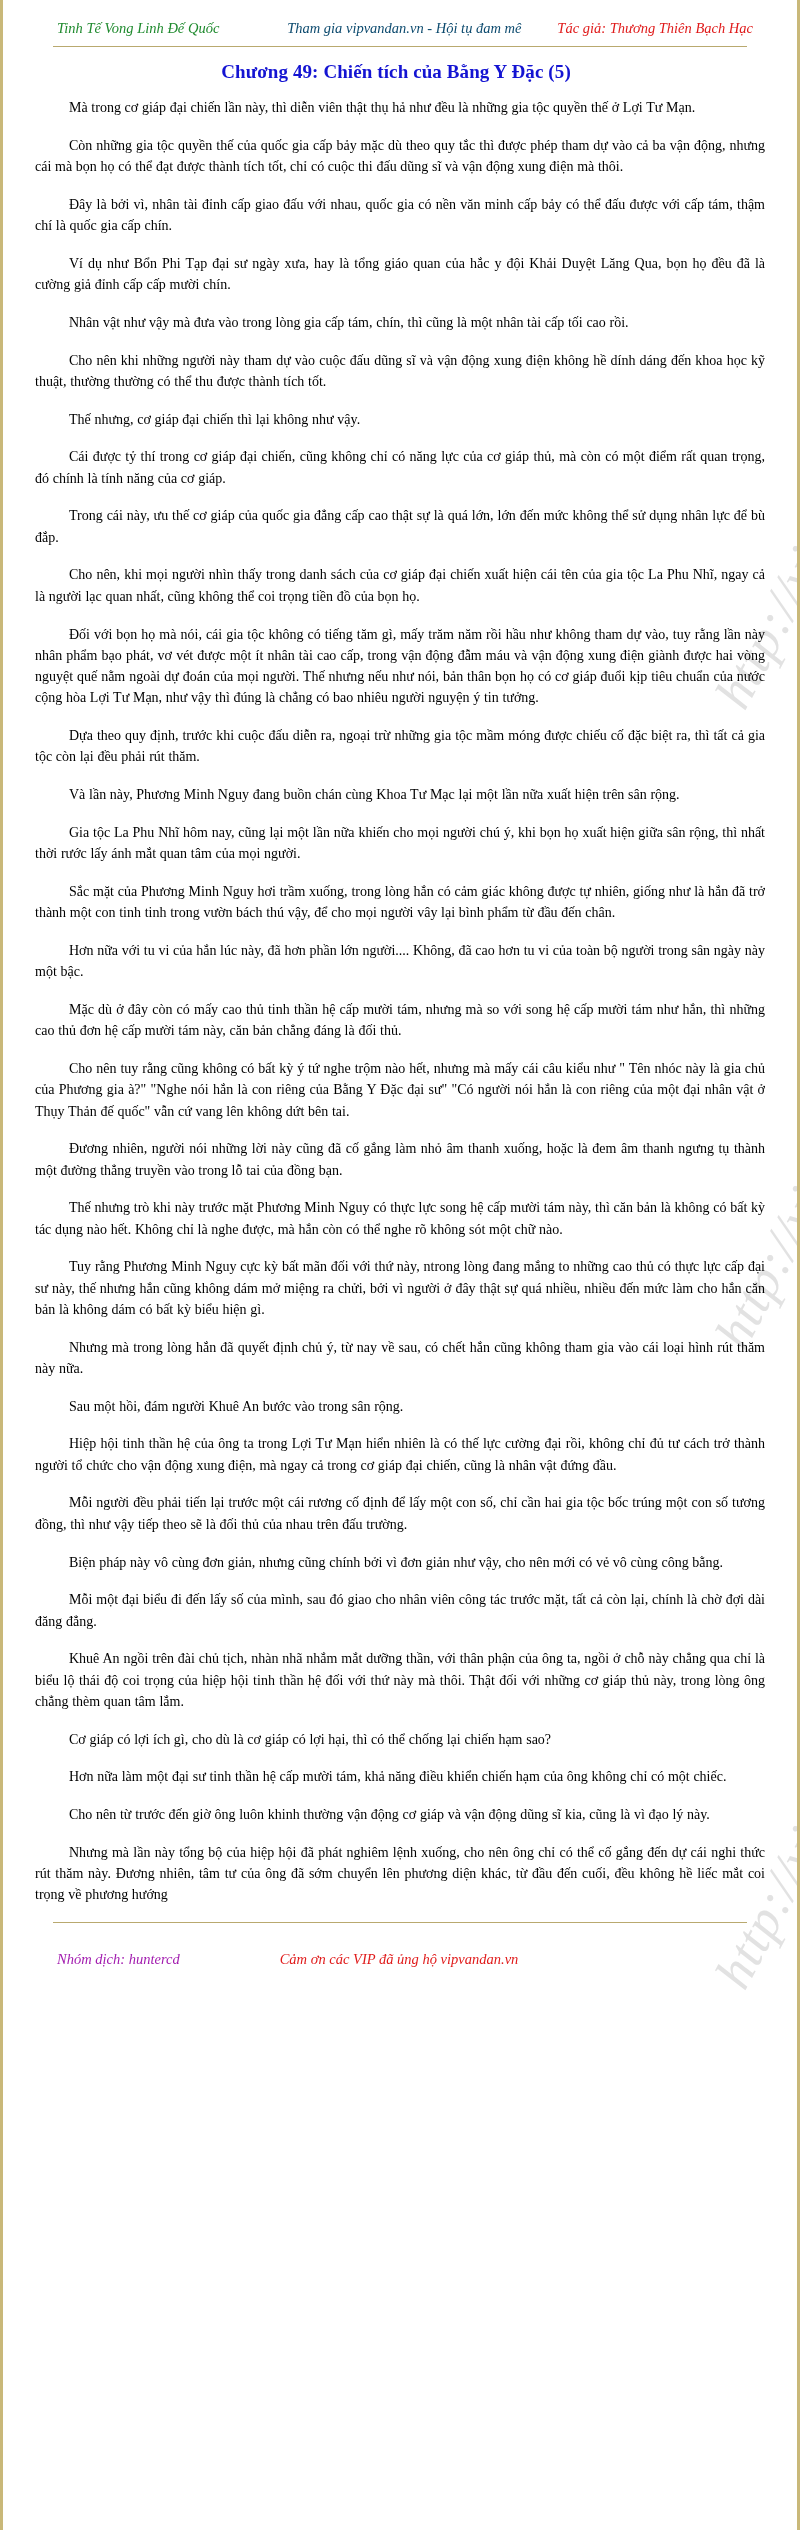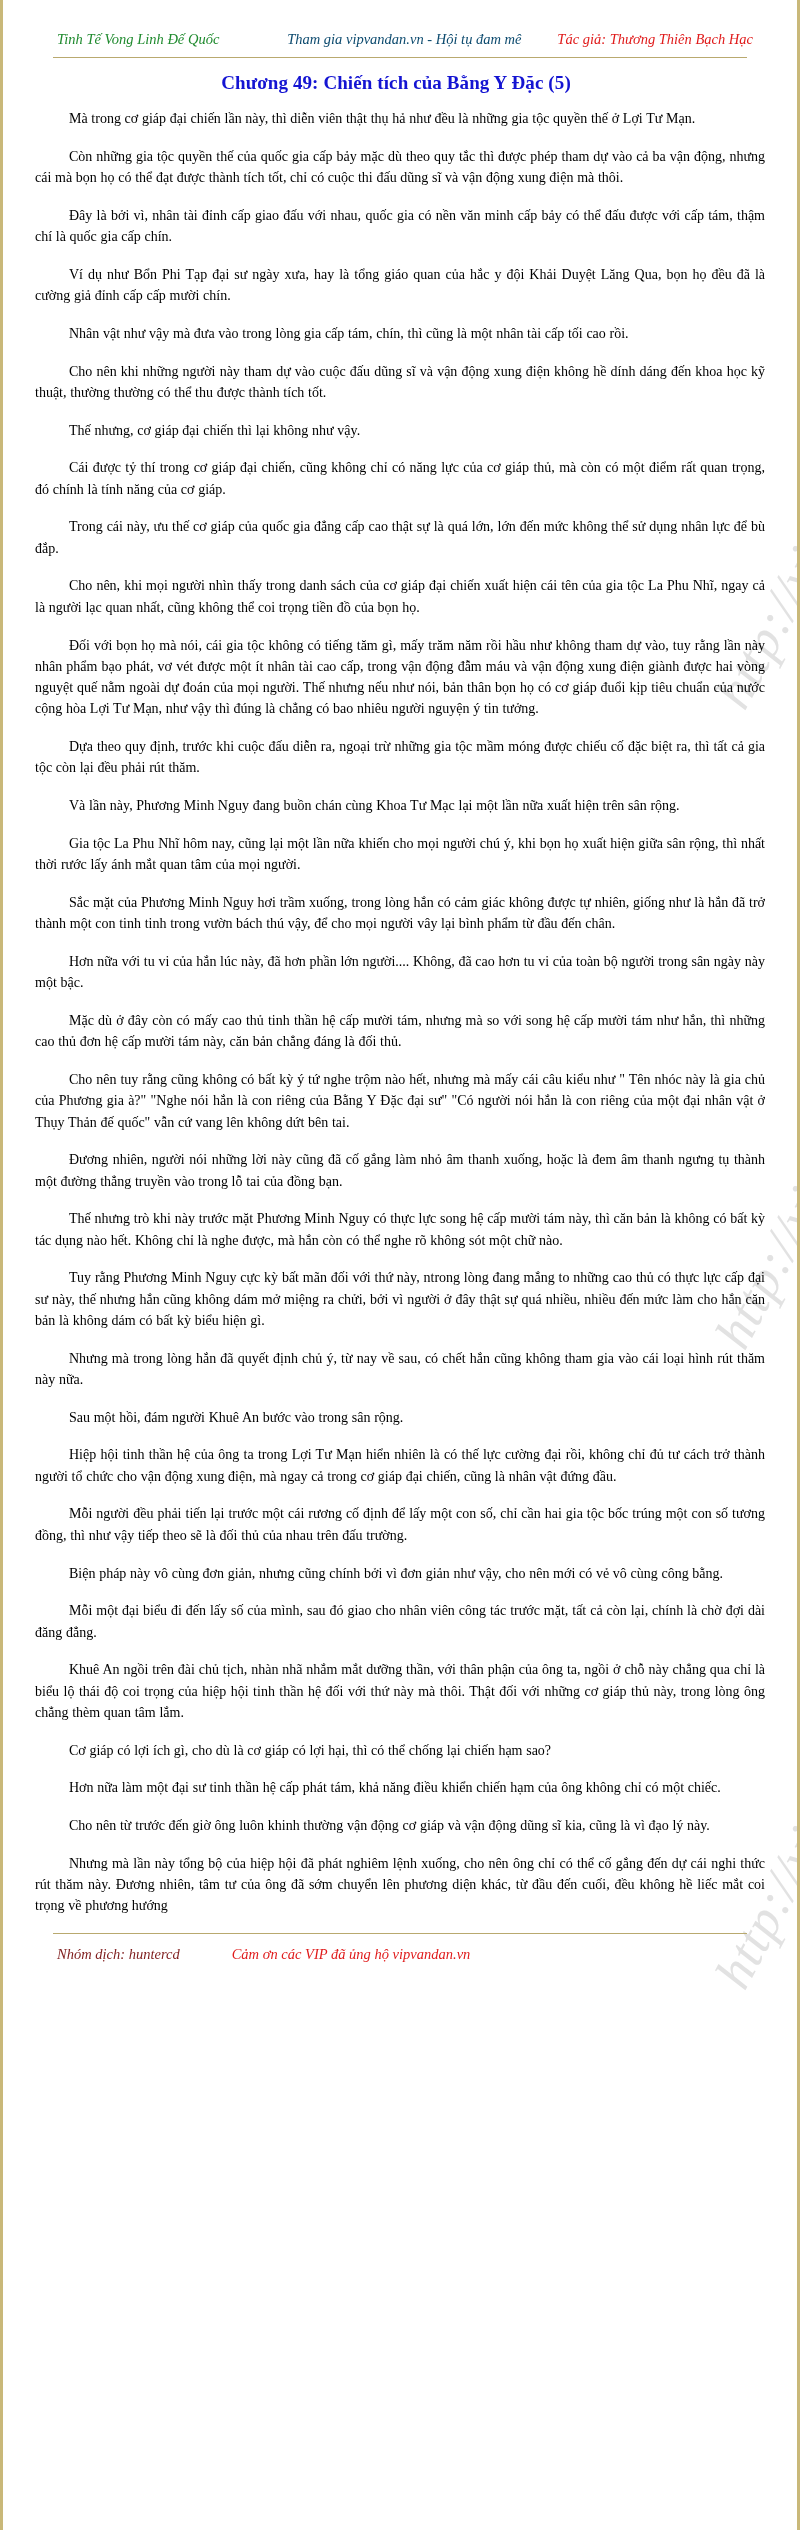--- a/index.html
+++ b/index.html
@@ -46,21 +46,21 @@
     white-space: nowrap;
     transform-origin: left top;
     transform: rotate(-62deg);
     letter-spacing: 1px;
   }
 
   
   #header {
     position: relative;
     z-index: 2;
-    padding: 31px 32px 0 32px;
+    padding: 20px 32px 0 32px;
     display: flex;
     align-items: flex-end;
     font-style: italic;
     font-size: 14.5px;
     white-space: nowrap;
   }
   #header .left {
     color: #1f8a2e;
     flex: 0 0 auto;
     padding-left: 22px;
@@ -125,29 +125,30 @@
     position: relative;
     z-index: 2;
     padding: 12px 32px 18px 32px;
     display: flex;
     align-items: baseline;
     font-style: italic;
     font-size: 14.5px;
     white-space: nowrap;
   }
   #footer .left {
-    color: #7f1d1d;
+    color: #a21caf;
     flex: 0 0 auto;
     padding-left: 22px;
+    margin-top: 16px;
   }
   #footer .mid {
     color: #e01b1b;
     flex: 1 1 auto;
     text-align: left;
-    padding-left: 52px;
+    padding-left: 100px;
   }
 </style>
 </head>
 <body>
 
 <div id="page">
 
   <div id="watermark">
     <div class="wm-text" style="left:700px; top:690px;">http://vipvandan.vn</div>
     <div class="wm-text" style="left:700px; top:1330px;">http://vipvandan.vn</div>
@@ -186,21 +187,21 @@
       <p>Thế nhưng trò khi này trước mặt Phương Minh Nguy có thực lực song hệ cấp mười tám này, thì căn bản là không có bất kỳ tác dụng nào hết. Không chỉ là nghe được, mà hắn còn có thể nghe rõ không sót một chữ nào.</p>
       <p>Tuy rằng Phương Minh Nguy cực kỳ bất mãn đối với thứ này, ntrong lòng đang mắng to những cao thủ có thực lực cấp đại sư này, thế nhưng hắn cũng không dám mở miệng ra chửi, bởi vì người ở đây thật sự quá nhiều, nhiều đến mức làm cho hắn  căn bản là không dám có bất kỳ biểu hiện gì.</p>
       <p>Nhưng mà trong lòng hắn đã quyết định chủ ý, từ nay về sau, có chết hắn cũng không tham gia vào cái loại hình rút thăm này nữa.</p>
       <p>Sau một hồi, đám người Khuê An bước vào trong sân rộng.</p>
       <p>Hiệp hội tinh thần hệ của ông ta trong Lợi Tư Mạn hiển nhiên là có thế lực cường đại rồi, không chỉ đủ tư cách trở thành người tổ chức cho vận động xung điện, mà ngay cả trong cơ giáp đại chiến, cũng là nhân vật đứng đầu.</p>
       <p>Mỗi người đều phải tiến lại trước một cái rương cố định để lấy một con số, chỉ cần hai gia tộc bốc trúng một con số tương đồng, thì như vậy tiếp theo sẽ là đối thủ của nhau trên đấu trường.</p>
       <p>Biện pháp này vô cùng đơn giản, nhưng cũng chính bởi vì đơn giản như vậy, cho nên mới có vẻ vô cùng công bằng.</p>
       <p>Mỗi một đại biểu đi đến lấy số của mình, sau đó giao cho nhân viên công tác trước mặt, tất cả còn lại, chính là chờ đợi dài đăng đẳng.</p>
       <p>Khuê An ngồi trên đài chủ tịch, nhàn nhã nhắm mắt dưỡng thần, với thân phận của ông ta, ngồi ở chỗ này chẳng qua chỉ là biểu lộ thái độ coi trọng của hiệp hội tinh thần hệ đối với thứ này mà thôi. Thật đối với những cơ giáp thủ này, trong lòng ông chẳng thèm quan tâm lắm.</p>
       <p>Cơ giáp có lợi ích gì, cho dù là cơ giáp có lợi hại, thì có thể chống lại chiến hạm sao?</p>
-      <p>Hơn nữa làm một đại sư tinh thần hệ cấp phát tám, khả năng điều khiển chiến hạm của ông không chỉ có một chiếc.</p>
+      <p>Hơn nữa làm một đại sư tinh thần hệ cấp mười tám, khả năng điều khiển chiến hạm của ông không chỉ có một chiếc.</p>
       <p>Cho nên từ trước đến giờ ông luôn khinh thường vận động cơ giáp và vận động dũng sĩ kia, cũng là vì đạo lý này.</p>
       <p>Nhưng mà lần này tổng bộ của hiệp hội đã phát nghiêm lệnh xuống, cho nên ông chỉ có thể cố gắng đến dự cái nghi thức rút thăm này. Đương nhiên, tâm tư của ông đã sớm chuyển lên phương diện khác, từ đầu đến cuối, đều không hề liếc mắt coi trọng về phương hướng</p>
     </div>
 
   <hr id="footer-rule">
   <div id="footer">
     <span class="left">Nhóm dịch: huntercd</span>
     <span class="mid">Cảm ơn các VIP đã ủng hộ vipvandan.vn</span>
   </div>
 

